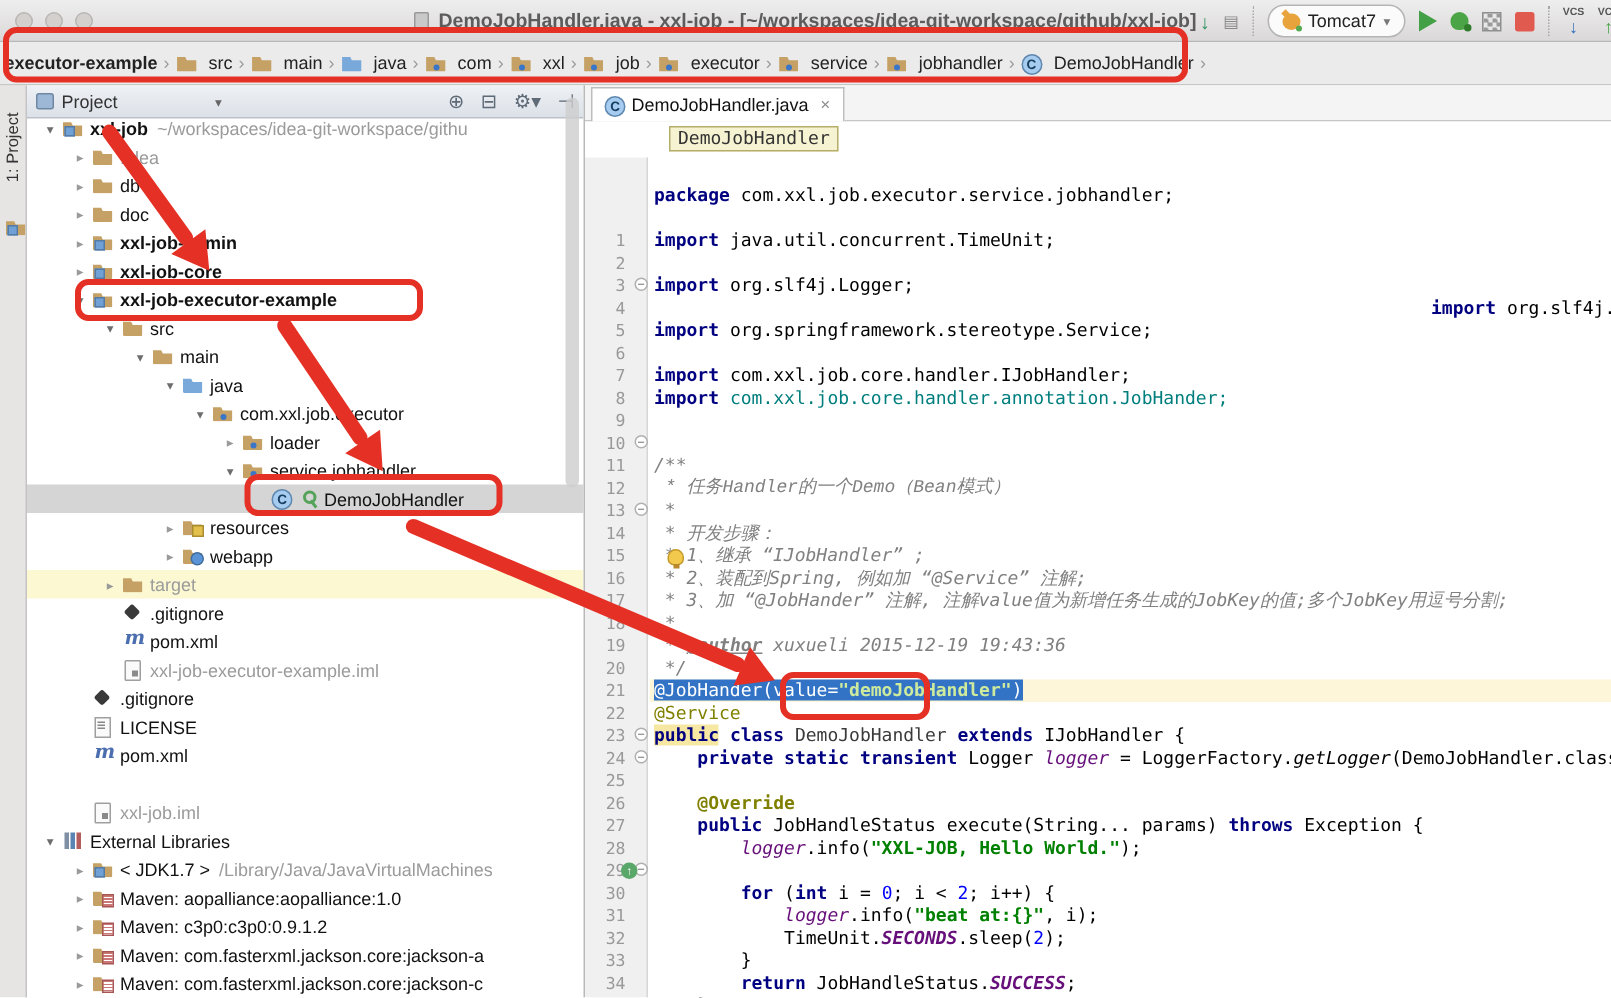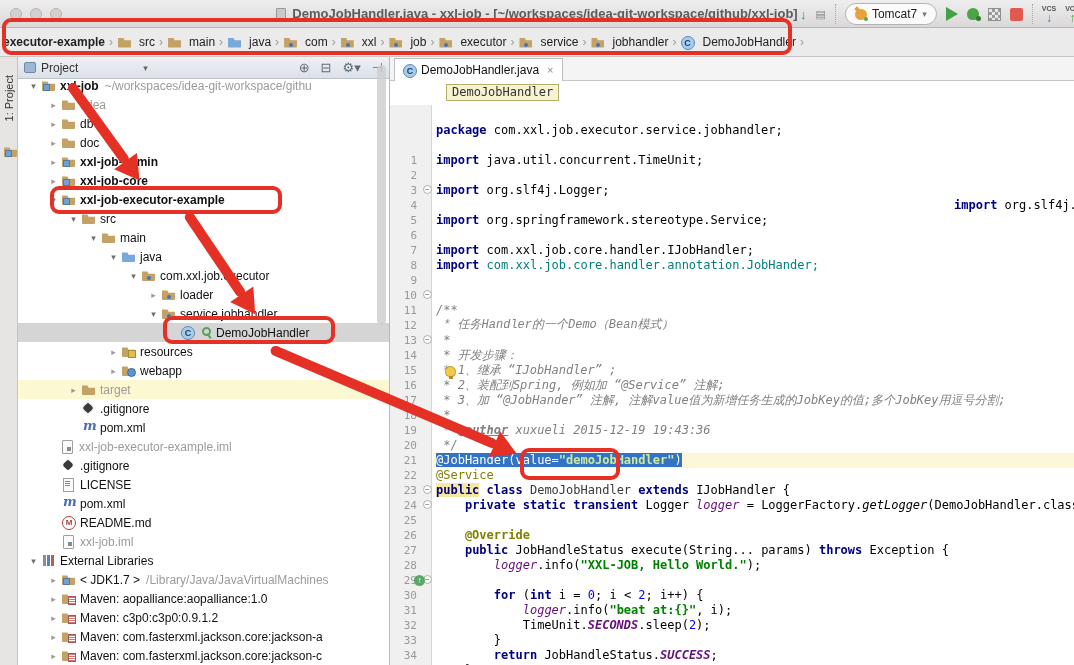--- a/index.html
+++ b/index.html
@@ -350,44 +350,39 @@
       <div class="trow" style="top: 323px; padding-left: 48px;">
         <span class="tw"></span>
         <span class="ic git-ic"></span>
         <span class="tl">.gitignore</span>
       </div>
       <div class="trow" style="top: 342px; padding-left: 48px;">
         <span class="tw"></span>
         <span class="ic mvn-ic"></span>
         <span class="tl">pom.xml</span>
       </div>
-      <div class="trow" style="top: 361px; padding-left: 27px;">
+      <div class="trow" style="top: 361px; padding-left: 48px;">
         <span class="tw"></span>
         <span class="ic file-ic"></span>
         <span class="tl gray">xxl-job-executor-example.iml</span>
       </div>
       <div class="trow" style="top: 380px; padding-left: 28px;">
         <span class="tw"></span>
         <span class="ic git-ic"></span>
         <span class="tl">.gitignore</span>
       </div>
       <div class="trow" style="top: 399px; padding-left: 28px;">
         <span class="tw"></span>
         <span class="ic txt-ic"></span>
         <span class="tl">LICENSE</span>
       </div>
       <div class="trow" style="top: 418px; padding-left: 28px;">
         <span class="tw"></span>
         <span class="ic mvn-ic"></span>
         <span class="tl">pom.xml</span>
-      </div>
-      <div class="trow" style="top: 437px; padding-left: 28px;">
-        <span class="tw"></span>
-        <span class="ic md-ic"></span>
-        <span class="tl">README.md</span>
       </div>
       <div class="trow" style="top: 456px; padding-left: 28px;">
         <span class="tw"></span>
         <span class="ic file-ic"></span>
         <span class="tl gray">xxl-job.iml</span>
       </div>
       <div class="trow" style="top: 475px; padding-left: 8px;">
         <span class="tw">▾</span>
         <span class="ic lib-ic"></span>
         <span class="tl">External Libraries</span>

